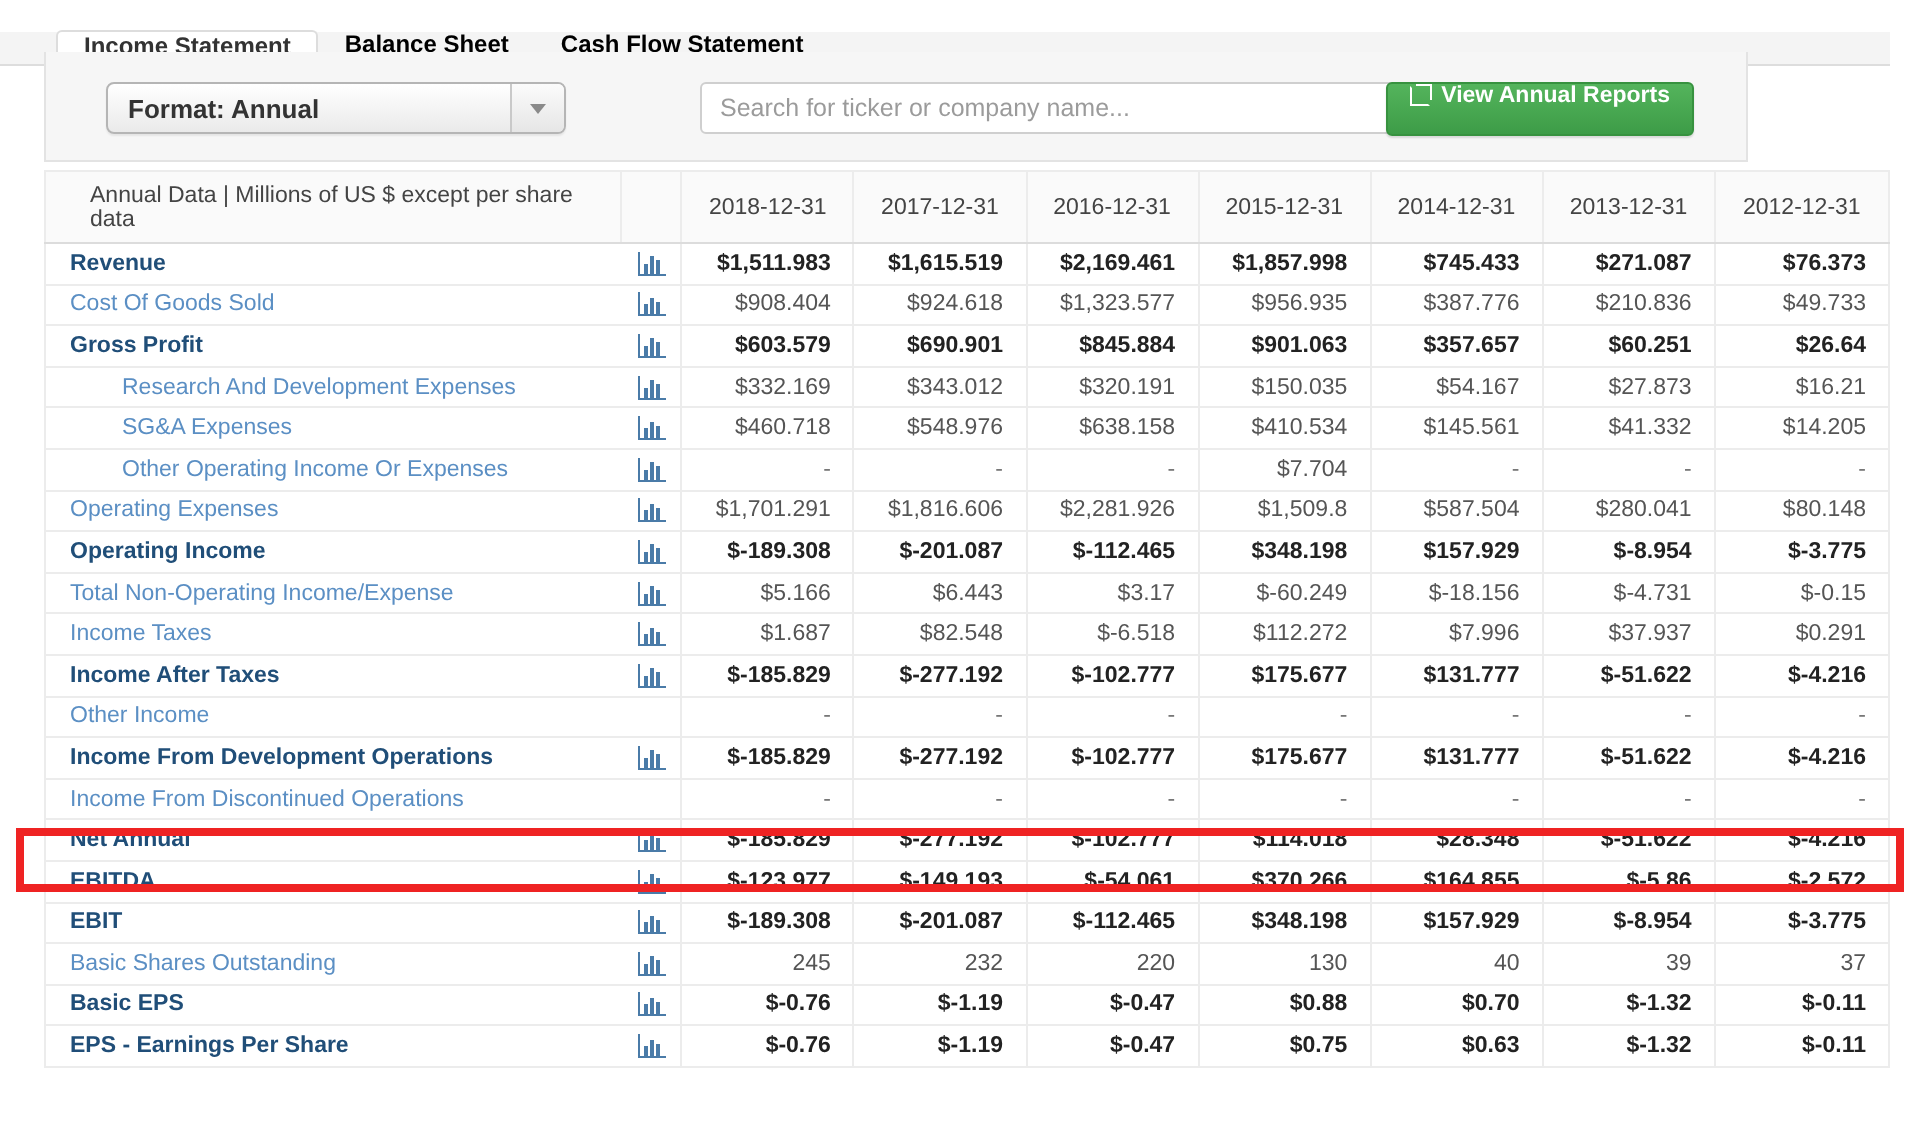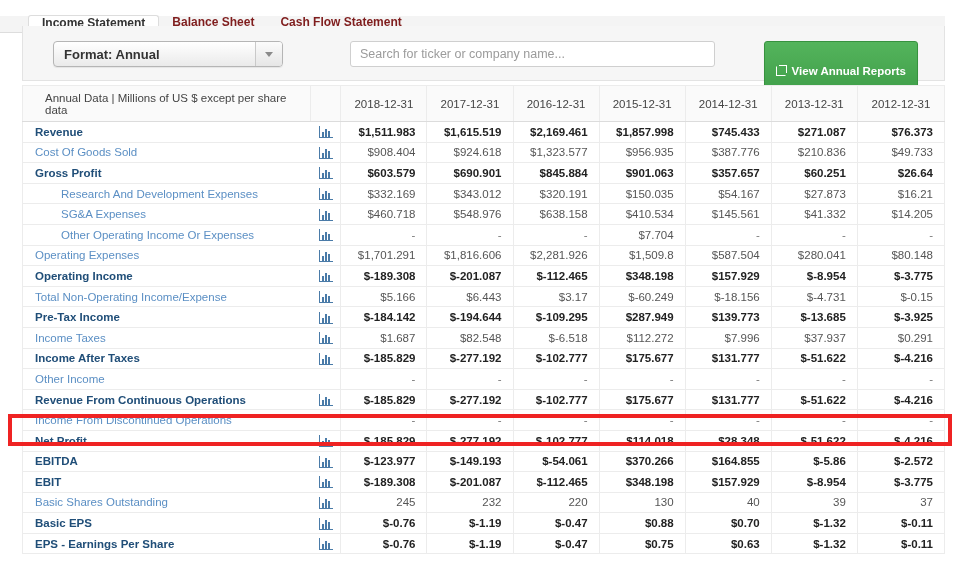--- a/index.html
+++ b/index.html
@@ -12,32 +12,32 @@
   }
   .page{position:relative;width:960px;height:570px;background:#fff;}
 
   
   .tabbar{
     position:absolute;left:0;top:0;width:945px;height:17px;
     background:#f4f4f4;border-bottom:1px solid #ddd;
     display:flex;align-items:flex-end;padding-left:28px;box-sizing:border-box;margin-top:16px;
   }
   .tab{
-    font-size:12px;font-weight:bold;color:#7f1d1d;
+    font-size:12px;font-weight:bold;color:#000000;
     padding:0 13px 3px 13px;line-height:14px;cursor:pointer;white-space:nowrap;
   }
   .tab.active{
     color:#333;background:#fff;
     border:1px solid #ddd;border-bottom:1px solid #fff;
     border-radius:3px 3px 0 0;padding-bottom:2px;margin-bottom:-1px;
   }
 
   
   .toolbar{
-    position:absolute;left:22px;top:26px;width:923px;height:55px;
+    position:absolute;left:22px;top:26px;width:852px;height:55px;
     background:#f6f6f6;border:1px solid #e3e3e3;border-top:none;box-sizing:border-box;
   }
   .fmt-select{
     position:absolute;left:30px;top:15px;width:230px;height:26px;
     background:linear-gradient(#ffffff,#eaeaea);
     border:1px solid #b5b5b5;border-radius:4px;box-sizing:border-box;
     display:flex;align-items:center;cursor:pointer;
     box-shadow:0 1px 1px rgba(0,0,0,.07);
   }
   .fmt-select .lbl{flex:1;padding-left:10px;font-size:13px;font-weight:bold;color:#333;}
@@ -59,21 +59,21 @@
     border:none;outline:none;width:100%;height:100%;
     padding:0 9px;box-sizing:border-box;background:transparent;
     font-family:inherit;font-size:12.5px;color:#555;
   }
   .search-box input::placeholder{color:#9b9b9b;}
   .btn-reports{
     position:absolute;right:26px;top:15px;height:25px;
     background:linear-gradient(#54b45c,#3d9c47);
     border:1px solid #37923f;border-radius:3px;
     color:#fff;font-size:11.5px;font-weight:bold;
-    display:flex;align-items:center;gap:5px;padding:16px 11px;cursor:pointer;
+    display:flex;align-items:flex-start;gap:5px;padding:0 11px;cursor:pointer;
     box-shadow:0 1px 1px rgba(0,0,0,.12);
   }
   .ext-icon{display:inline-block;width:11px;height:11px;position:relative;}
   .ext-icon:before{
     content:"";position:absolute;left:0;bottom:0;width:8px;height:8px;
     border:1.4px solid #fff;border-top-color:transparent;border-right-color:transparent;
   }
   .ext-icon:after{
     content:"";position:absolute;right:0;top:0;width:7px;height:7px;
     border-top:1.4px solid #fff;border-right:1.4px solid #fff;
@@ -270,31 +270,20 @@
             <td class="ico"><span class="chart-ico"><span></span><span></span><span></span></span></td>
             <td class="num">$5.166</td>
             <td class="num">$6.443</td>
             <td class="num">$3.17</td>
             <td class="num">$-60.249</td>
             <td class="num">$-18.156</td>
             <td class="num">$-4.731</td>
             <td class="num">$-0.15</td>
           </tr>
           <tr>
-            <td class="label bold">Pre-Tax Income</td>
-            <td class="ico"><span class="chart-ico"><span></span><span></span><span></span></span></td>
-            <td class="num bold">$-184.142</td>
-            <td class="num bold">$-194.644</td>
-            <td class="num bold">$-109.295</td>
-            <td class="num bold">$287.949</td>
-            <td class="num bold">$139.773</td>
-            <td class="num bold">$-13.685</td>
-            <td class="num bold">$-3.925</td>
-          </tr>
-          <tr>
             <td class="label">Income Taxes</td>
             <td class="ico"><span class="chart-ico"><span></span><span></span><span></span></span></td>
             <td class="num">$1.687</td>
             <td class="num">$82.548</td>
             <td class="num">$-6.518</td>
             <td class="num">$112.272</td>
             <td class="num">$7.996</td>
             <td class="num">$37.937</td>
             <td class="num">$0.291</td>
           </tr>
@@ -314,21 +303,21 @@
             <td class="ico"></td>
             <td class="num dash">-</td>
             <td class="num dash">-</td>
             <td class="num dash">-</td>
             <td class="num dash">-</td>
             <td class="num dash">-</td>
             <td class="num dash">-</td>
             <td class="num dash">-</td>
           </tr>
           <tr>
-            <td class="label bold">Revenue From Continuous Operations</td>
+            <td class="label bold">Income From Development Operations</td>
             <td class="ico"><span class="chart-ico"><span></span><span></span><span></span></span></td>
             <td class="num bold">$-185.829</td>
             <td class="num bold">$-277.192</td>
             <td class="num bold">$-102.777</td>
             <td class="num bold">$175.677</td>
             <td class="num bold">$131.777</td>
             <td class="num bold">$-51.622</td>
             <td class="num bold">$-4.216</td>
           </tr>
           <tr>
@@ -336,21 +325,21 @@
             <td class="ico"></td>
             <td class="num dash">-</td>
             <td class="num dash">-</td>
             <td class="num dash">-</td>
             <td class="num dash">-</td>
             <td class="num dash">-</td>
             <td class="num dash">-</td>
             <td class="num dash">-</td>
           </tr>
           <tr>
-            <td class="label bold">Net Profit</td>
+            <td class="label bold">Net Annual</td>
             <td class="ico"><span class="chart-ico"><span></span><span></span><span></span></span></td>
             <td class="num bold">$-185.829</td>
             <td class="num bold">$-277.192</td>
             <td class="num bold">$-102.777</td>
             <td class="num bold">$114.018</td>
             <td class="num bold">$28.348</td>
             <td class="num bold">$-51.622</td>
             <td class="num bold">$-4.216</td>
           </tr>
           <tr>

